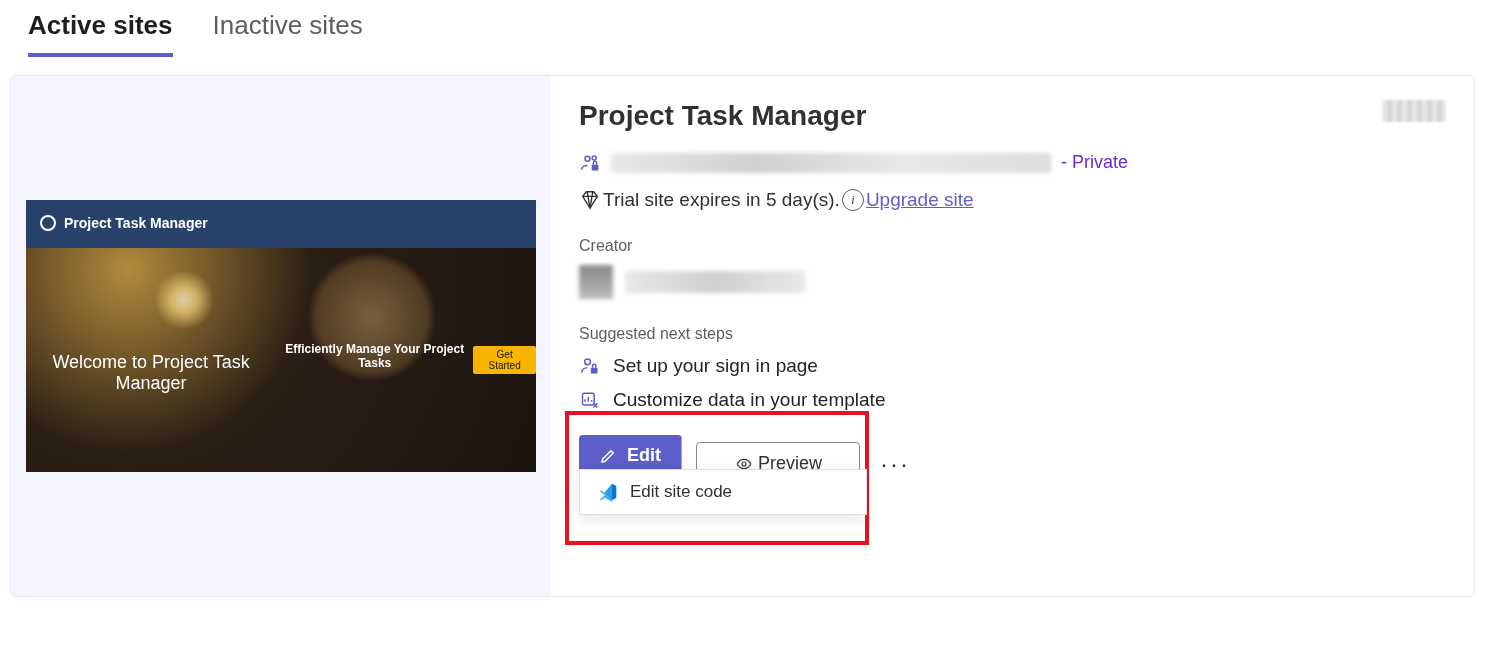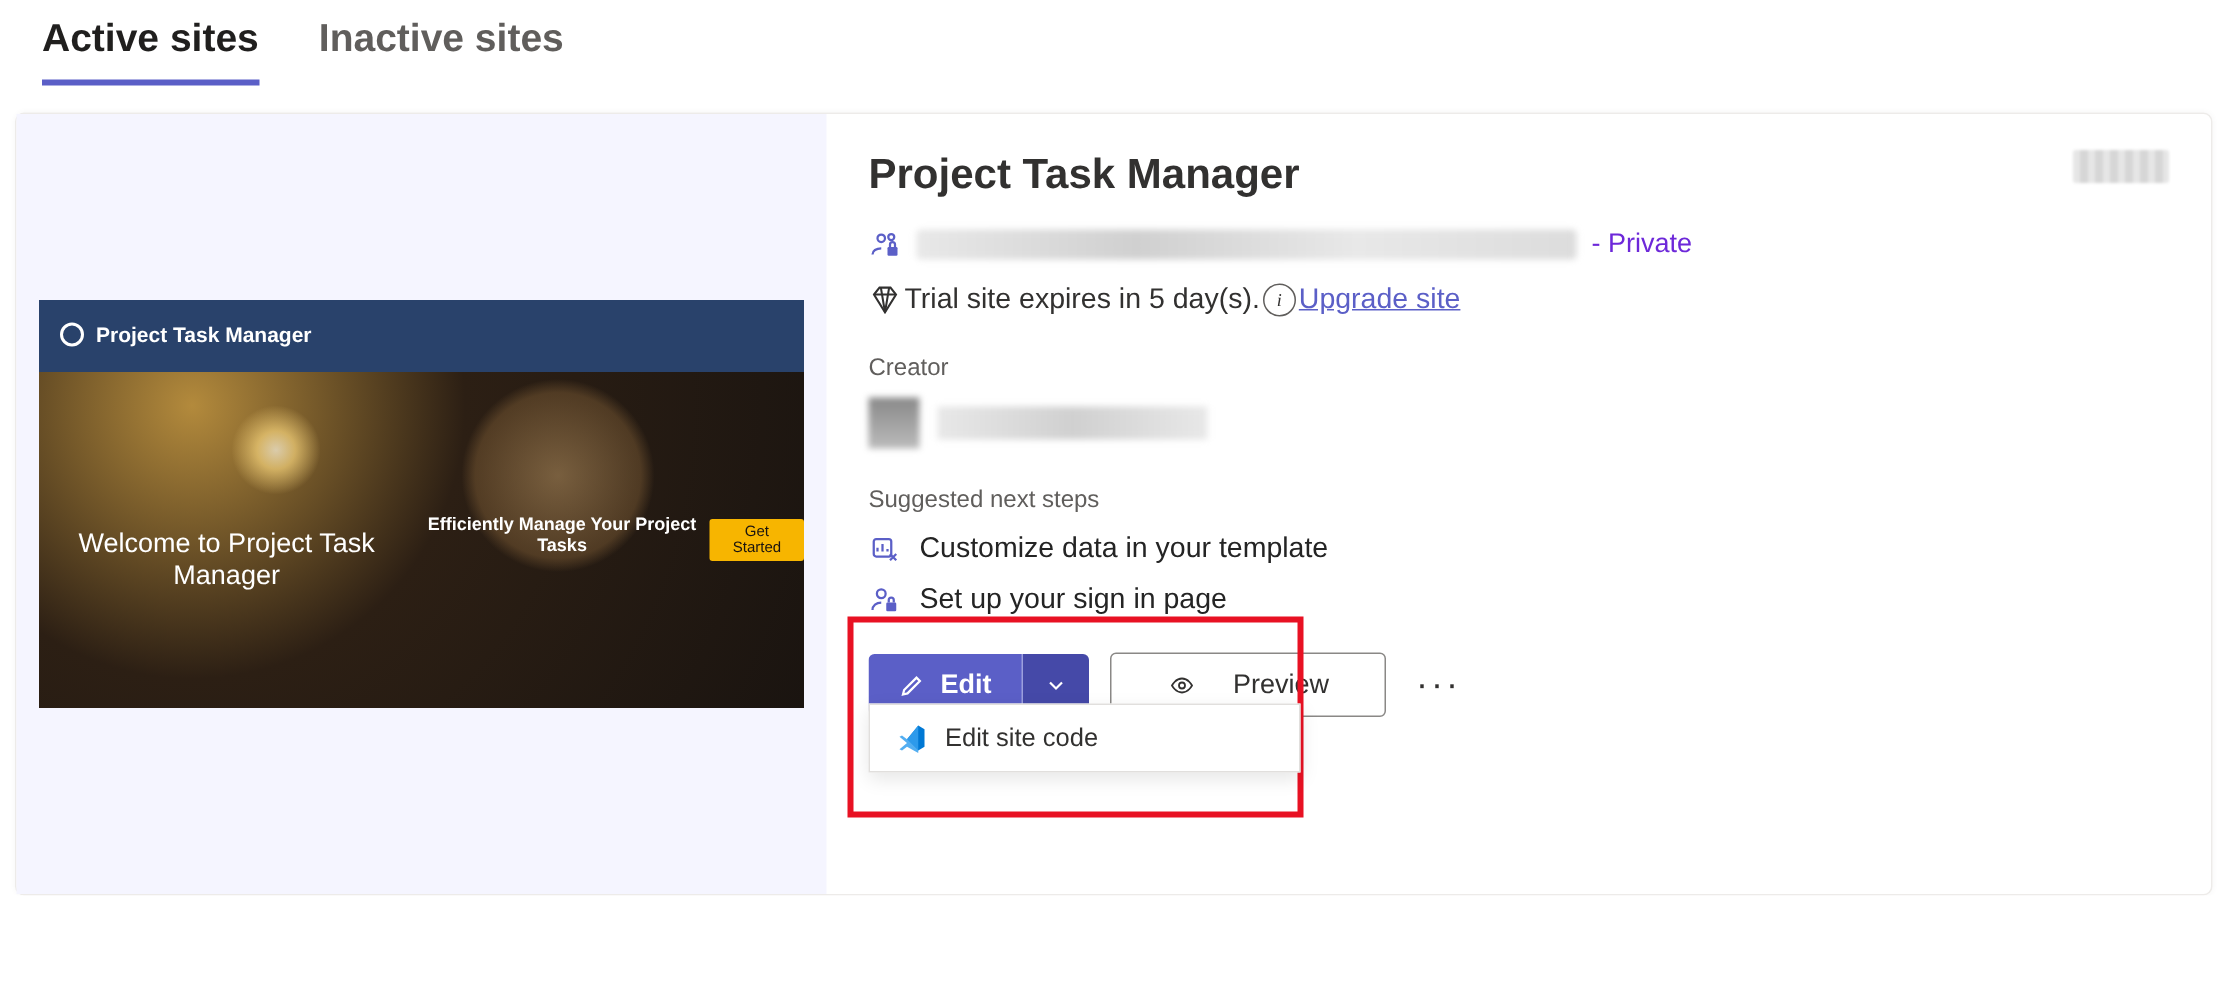--- a/index.html
+++ b/index.html
@@ -14,21 +14,20 @@
     display: flex;
     gap: 40px;
     padding: 10px 24px 0 28px;
     align-items: baseline;
   }
   .tab {
     font-size: 26px;
     color: #605e5c;
     padding-bottom: 12px;
     cursor: pointer;
-    font-weight: bold;
   }
   .tab.active {
     color: #201f1e;
     font-weight: 600;
     border-bottom: 4px solid #5b5fc7;
   }
   
   .card {
     margin: 18px 10px 0 10px;
     border: 1px solid #edebe9;
@@ -212,20 +211,21 @@
     display:flex;
     align-items:center;
     gap: 14px;
     margin-top: 24px;
     position: relative;
   }
   .edit-group {
     display: flex;
     border-radius: 4px;
     overflow: hidden;
+    flex-direction: column;
   }
   .edit-btn {
     background: #5b5fc7;
     color: #fff;
     display: flex;
     align-items: center;
     gap: 10px;
     padding: 10px 20px;
     font-size: 18px;
     font-weight: 600;
@@ -241,21 +241,21 @@
     width: 44px;
     cursor: pointer;
   }
   .preview-btn {
     border: 1px solid #8a8886;
     border-radius: 4px;
     padding: 10px 37px;
     font-size: 18px;
     display: flex;
     align-items: center;
-    gap: 24px;
+    gap: 4px;
     cursor: pointer;
     background: #fff;
   }
   .more-btn {
     font-size: 24px;
     letter-spacing: 2px;
     padding: 4px 6px;
     cursor: pointer;
     color:#323130;
   }
@@ -357,38 +357,38 @@
     <div class="creator-row">
       <div class="avatar-blur"></div>
       <div class="creator-name-blur"></div>
     </div>
 
     <div class="section-label" style="">Suggested next steps</div>
 
     <div class="step-row">
       <span class="sicon">
         <svg width="20" height="20" viewBox="0 0 24 24" fill="none" stroke="#5b5fc7" stroke-width="1.8">
-          <rect x="3" y="4" width="14" height="14" rx="2"></rect>
-          <path d="M6 14v-3M10 14v-6M14 14v-2"></path>
-          <path d="M16 16l5 5M21 16l-5 5" stroke="#5b5fc7"></path>
-        </svg>
-      </span>
-      <span>Customize data in your template</span>
-    </div>
-
-    <div class="step-row">
-      <span class="sicon">
-        <svg width="20" height="20" viewBox="0 0 24 24" fill="none" stroke="#5b5fc7" stroke-width="1.8">
           <circle cx="9" cy="7" r="3.5"></circle>
             <path d="M2 20c0-3.5 3-6 7-6"></path>
           <rect x="13" y="14" width="8" height="7" rx="1" fill="#5b5fc7" stroke="none"></rect>
           <path d="M15 14v-2a2 2 0 014 0v2"></path>
         </svg>
       </span>
       <span>Set up your sign in page</span>
+    </div>
+
+    <div class="step-row">
+      <span class="sicon">
+        <svg width="20" height="20" viewBox="0 0 24 24" fill="none" stroke="#5b5fc7" stroke-width="1.8">
+          <rect x="3" y="4" width="14" height="14" rx="2"></rect>
+          <path d="M6 14v-3M10 14v-6M14 14v-2"></path>
+          <path d="M16 16l5 5M21 16l-5 5" stroke="#5b5fc7"></path>
+        </svg>
+      </span>
+      <span>Customize data in your template</span>
     </div>
 
     <div class="btn-row">
       <div class="highlight-box"></div>
 
       <div class="edit-group">
         <div class="edit-btn">
           <span>
             <svg width="18" height="18" viewBox="0 0 24 24" fill="none" stroke="#fff" stroke-width="2">
               <path d="M4 20l4-1 11-11-3-3L5 16l-1 4z"></path>

